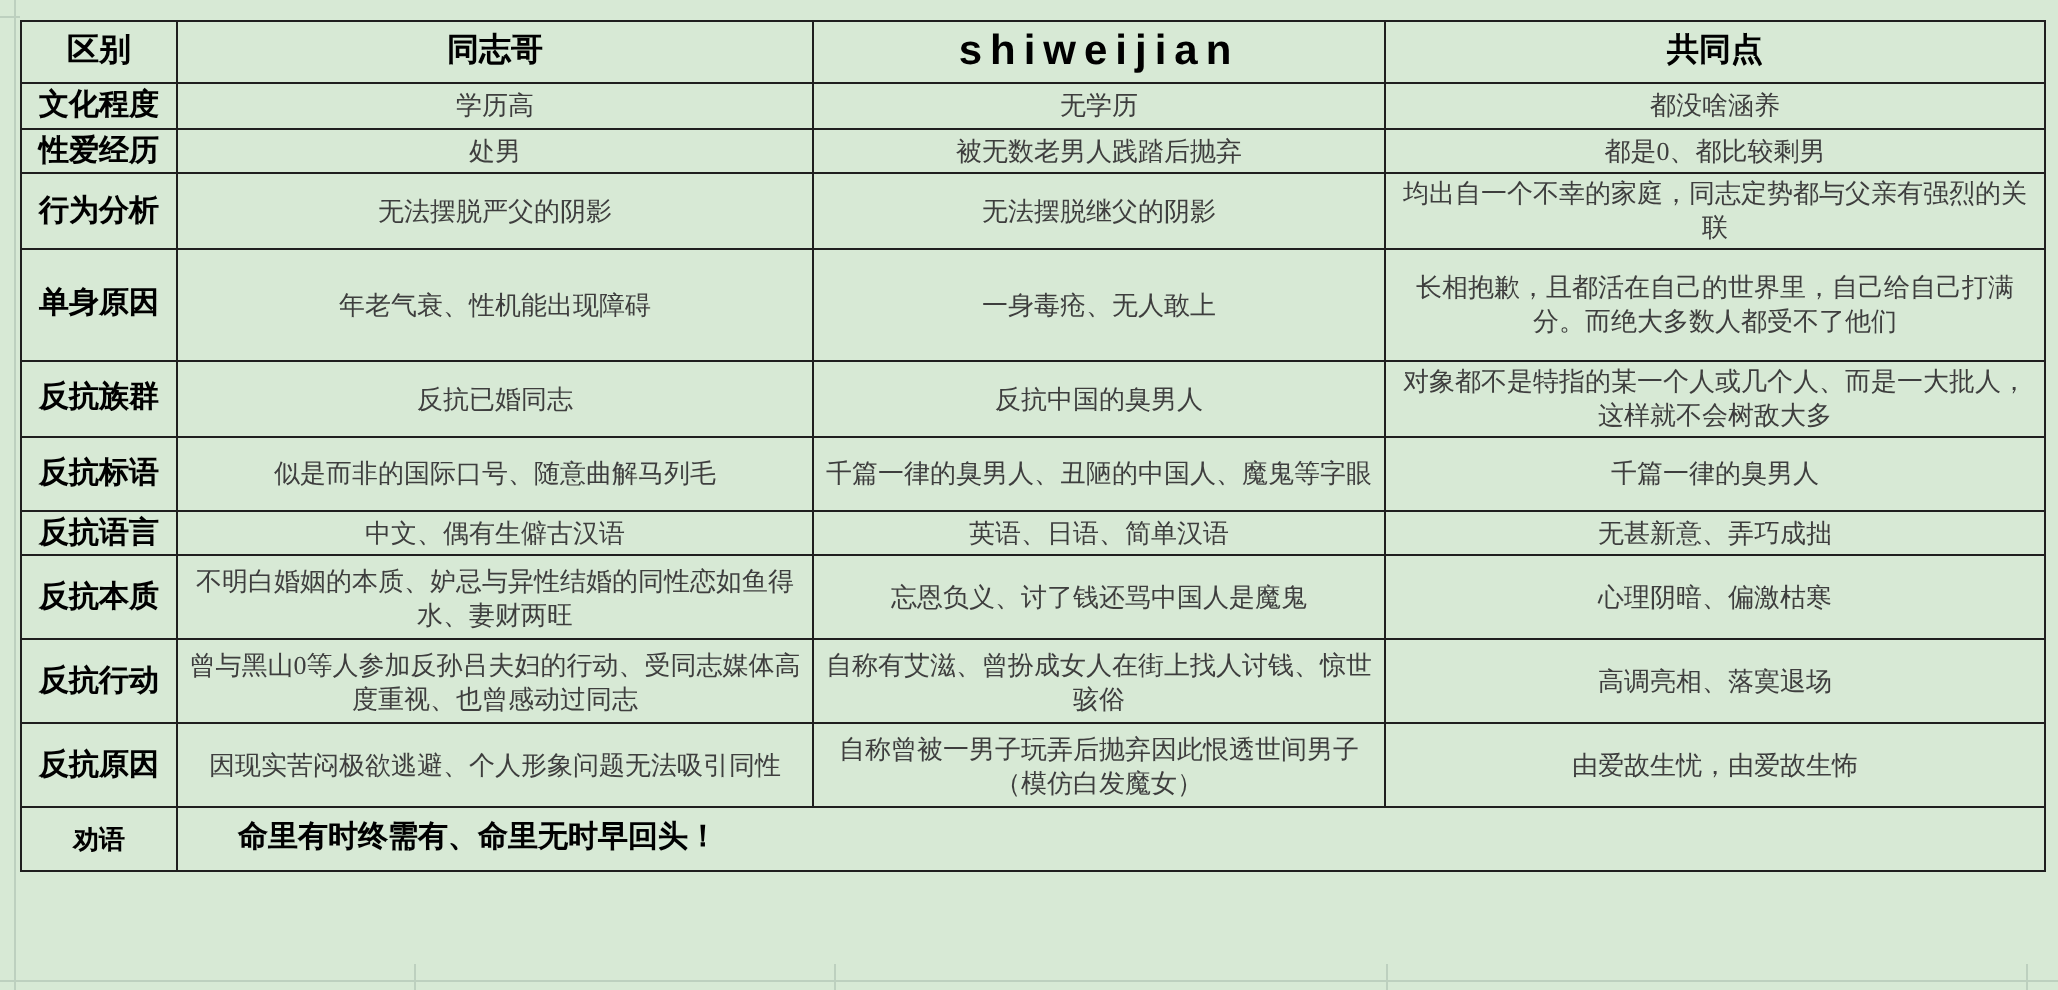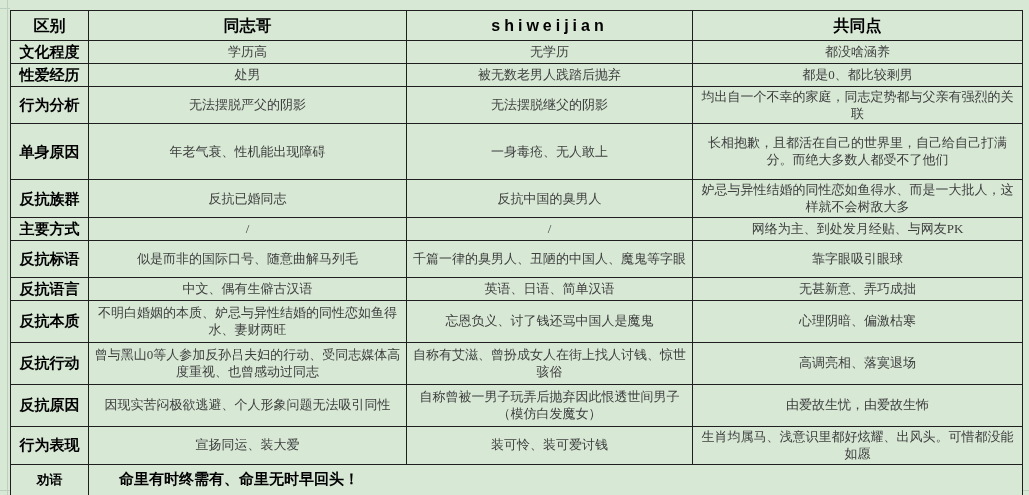--- a/index.html
+++ b/index.html
@@ -25,21 +25,21 @@
     border:1px solid var(--border);
     padding:1px 5px;
     text-align:center;vertical-align:middle;
     line-height:1.32;
     overflow:hidden;
   }
   .cmp th{
     font-size:16px;font-weight:bold;color:var(--strong-text);
     height:27px;
   }
-  .cmp th.latin{letter-spacing:4px;font-size:16px;}
+  .cmp th.latin{letter-spacing:4px;font-size:21px;}
   .cmp td.label{
     font-size:15px;font-weight:bold;color:var(--strong-text);
     font-family:"Liberation Sans", sans-serif;
   }
   .cmp td.body{
     font-size:13px;color:var(--body-text);
     font-family:"Liberation Serif", serif;
   }
   .cmp tr.footer-row td.label{font-size:13px;}
   .cmp tr.footer-row td.message{
@@ -96,33 +96,27 @@
       <tr class="data-row" style="height: 56px;">
     <td class="label">单身原因</td>
     <td class="body">年老气衰、性机能出现障碍</td>
     <td class="body">一身毒疮、无人敢上</td>
     <td class="body">长相抱歉，且都活在自己的世界里，自己给自己打满分。而绝大多数人都受不了他们</td>
   </tr>
       <tr class="data-row" style="height: 38px;">
     <td class="label">反抗族群</td>
     <td class="body">反抗已婚同志</td>
     <td class="body">反抗中国的臭男人</td>
-    <td class="body">妒忌与异性结婚的同性恋如鱼得水、而是一大批人，这样就不会树敌大多</td>
-  </tr>
-      <tr class="data-row" style="height: 22px;">
-    <td class="label">主要方式</td>
-    <td class="body">/</td>
-    <td class="body">/</td>
-    <td class="body">网络为主、到处发月经贴、与网友PK</td>
+    <td class="body">对象都不是特指的某一个人或几个人、而是一大批人，这样就不会树敌大多</td>
   </tr>
       <tr class="data-row" style="height: 37px; padding-left: 16px;">
     <td class="label">反抗标语</td>
     <td class="body">似是而非的国际口号、随意曲解马列毛</td>
     <td class="body">千篇一律的臭男人、丑陋的中国人、魔鬼等字眼</td>
-    <td class="body">靠字眼吸引眼球</td>
+    <td class="body">千篇一律的臭男人</td>
   </tr>
       <tr class="data-row" style="height: 20px;">
     <td class="label">反抗语言</td>
     <td class="body">中文、偶有生僻古汉语</td>
     <td class="body">英语、日语、简单汉语</td>
     <td class="body">无甚新意、弄巧成拙</td>
   </tr>
       <tr class="data-row" style="height: 42px;">
     <td class="label">反抗本质</td>
     <td class="body">不明白婚姻的本质、妒忌与异性结婚的同性恋如鱼得水、妻财两旺</td>
@@ -134,26 +128,20 @@
     <td class="body">曾与黑山0等人参加反孙吕夫妇的行动、受同志媒体高度重视、也曾感动过同志</td>
     <td class="body">自称有艾滋、曾扮成女人在街上找人讨钱、惊世骇俗</td>
     <td class="body">高调亮相、落寞退场</td>
   </tr>
       <tr class="data-row" style="height: 42px; padding-left: 25px;">
     <td class="label">反抗原因</td>
     <td class="body">因现实苦闷极欲逃避、个人形象问题无法吸引同性</td>
     <td class="body">自称曾被一男子玩弄后抛弃因此恨透世间男子（模仿白发魔女）</td>
     <td class="body">由爱故生忧，由爱故生怖</td>
   </tr>
-      <tr class="data-row" style="height: 38px;">
-    <td class="label">行为表现</td>
-    <td class="body">宣扬同运、装大爱</td>
-    <td class="body">装可怜、装可爱讨钱</td>
-    <td class="body">生肖均属马、浅意识里都好炫耀、出风头。可惜都没能如愿</td>
-  </tr>
     </tbody>
   <tbody>
     <tr class="footer-row" style="height:32px;">
       <td class="label">劝语</td>
       <td class="message" colspan="3">命里有时终需有、命里无时早回头！</td>
     </tr>
   </tbody>
 </table>
 
 </body></html>

